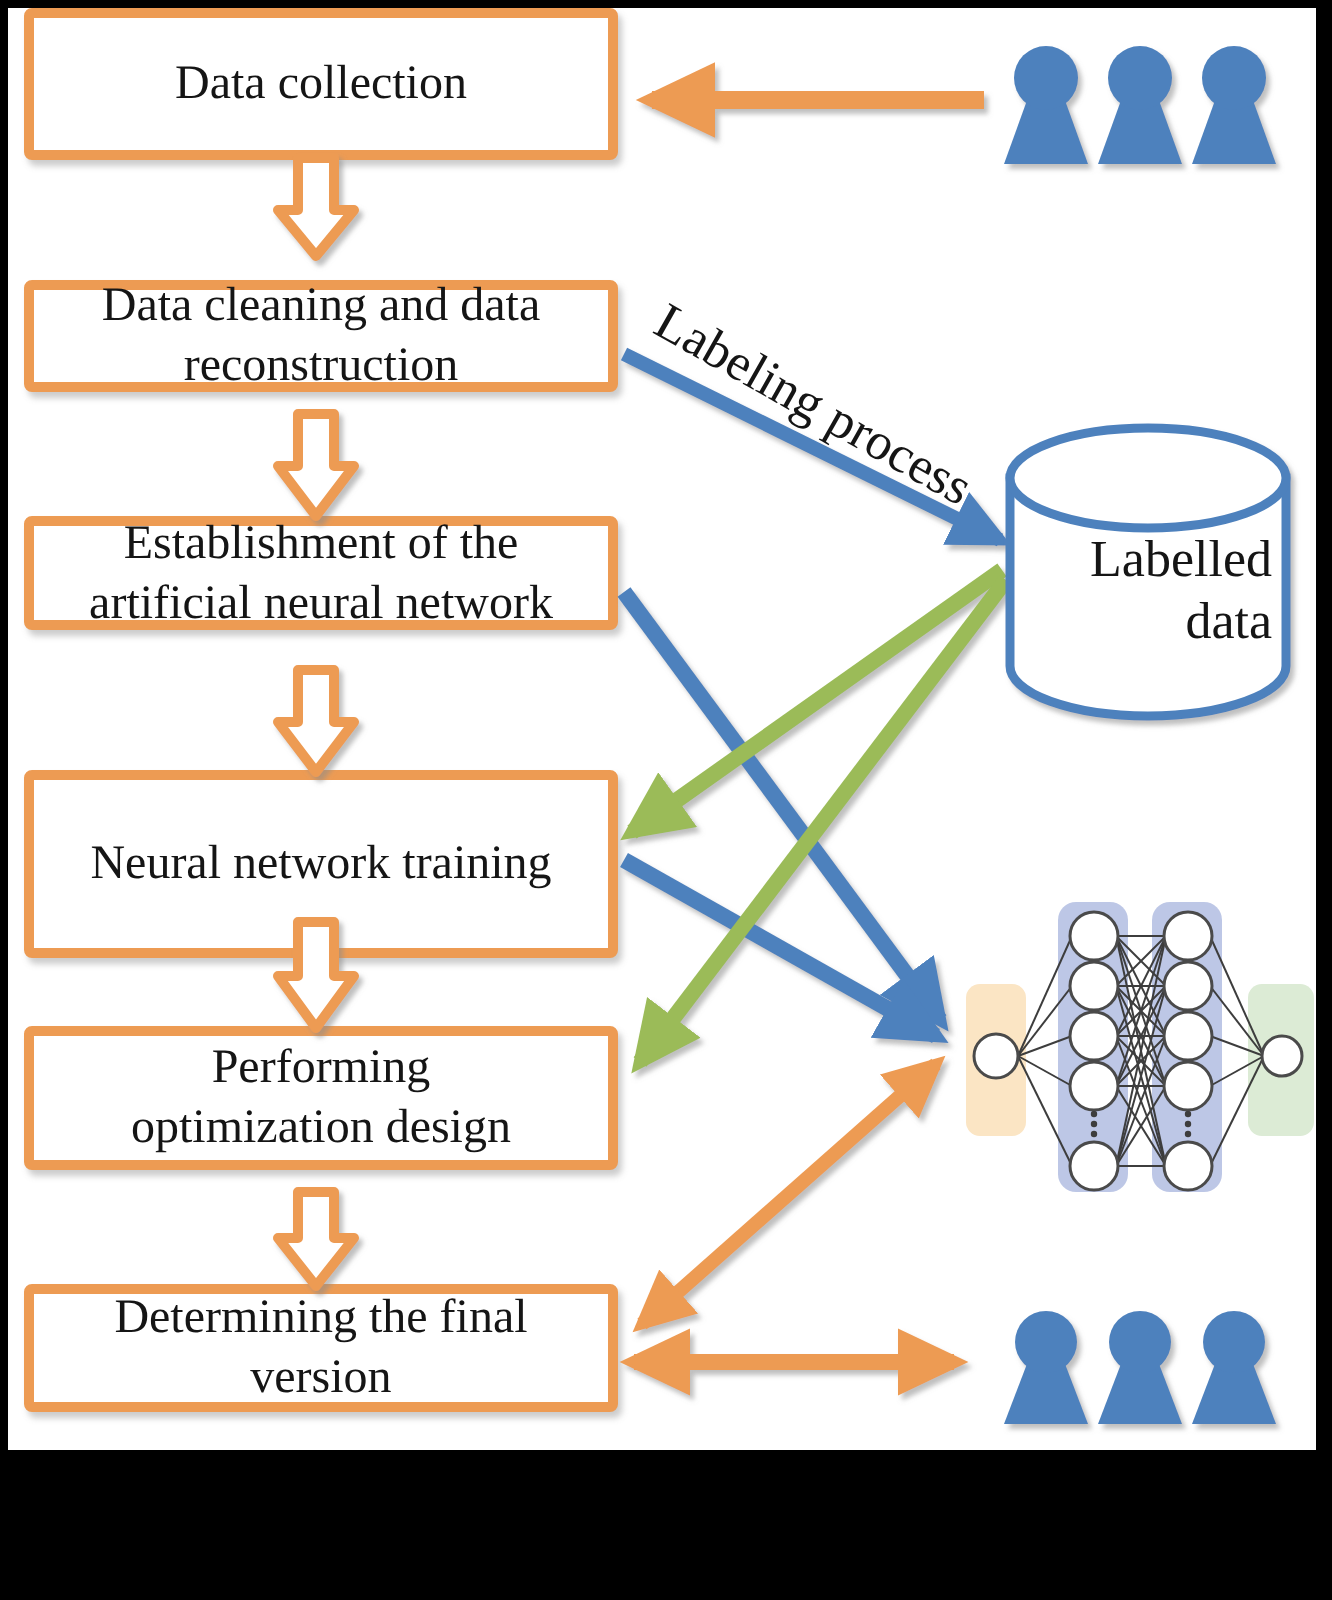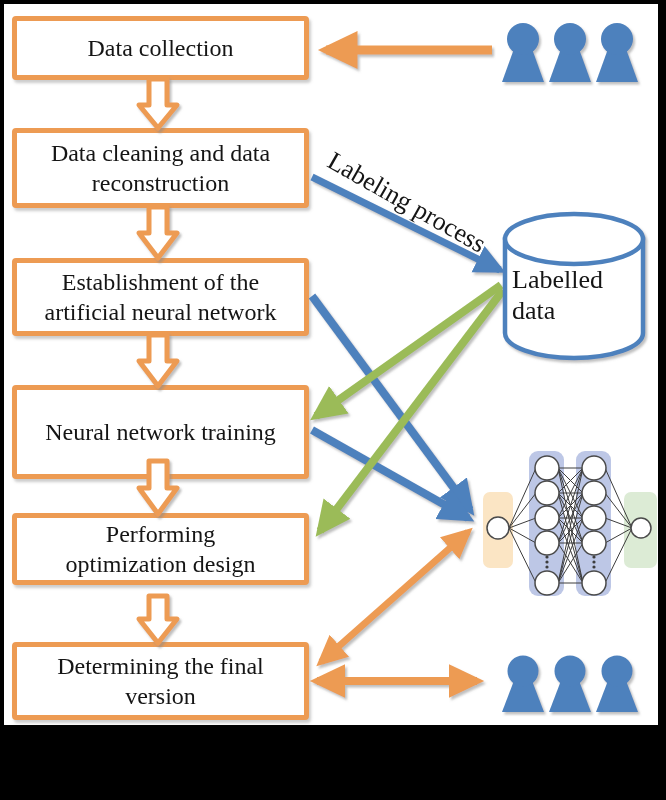--- a/index.html
+++ b/index.html
@@ -7,60 +7,60 @@
        font-family:"Liberation Serif","DejaVu Serif",serif;}
   .paper{position:absolute;left:4px;top:4px;width:654px;height:721px;background:#fff;}
   .flow-box{position:absolute;left:12px;width:297px;box-sizing:border-box;
             border:5px solid var(--orange);border-radius:4px;background:#fff;
             box-shadow:2px 3px 3px rgba(110,110,110,.35);
             display:flex;align-items:center;justify-content:center;}
   .flow-label{white-space:pre-line;text-align:center;font-size:24px;line-height:1.25;color:#151515;}
   svg.overlay{position:absolute;left:0;top:0;pointer-events:none;}
   .rot-label{position:absolute;left:337px;top:146px;transform:rotate(29.5deg);
              transform-origin:0 0;font-size:26px;color:#151515;white-space:nowrap;}
-  .cyl-label{position:absolute;left:512px;top:264px;width:124px;text-align:left;
+  .cyl-label{position:absolute;left:512px;top:264px;width:124px;text-align:right;
              font-size:26px;line-height:1.2;color:#151515;white-space:pre-line;}
   .sO{stroke:var(--orange);fill:none}
   .sB{stroke:var(--blue);fill:none}
   .sG{stroke:var(--green);fill:none}
   .fO{fill:var(--orange)} .fB{fill:var(--blue)} .fG{fill:var(--green)}
   .blockArrow{fill:#fff;stroke:var(--orange);stroke-width:5;stroke-linejoin:round;}
   .cyl{fill:#fff;stroke:var(--blue);stroke-width:4.5;}
   .person{fill:var(--blue);}
   .nnl{stroke:#3d3d3d;stroke-width:1;fill:none}
   .nnc{fill:#fff;stroke:#4a4a4a;stroke-width:1.5}
   .nnd{fill:#3d3d3d}
   .nnrect-in{fill:var(--nnInput)}
   .nnrect-h{fill:var(--nnHidden)}
   .nnrect-out{fill:var(--nnOutput)}
 </style>
 </head>
 <body>
 
 <div class="paper"></div>
 
-<div class="flow-box" style="top:16px;height:64px">
+<div class="flow-box" style="top:4px;height:76px">
   <span class="flow-label">Data collection</span>
 </div>
-<div class="flow-box" style="top:128px;height:80px">
+<div class="flow-box" style="top:140px;height:56px">
   <span class="flow-label">Data cleaning and data
 reconstruction</span>
 </div>
-<div class="flow-box" style="top:258px;height:78px">
+<div class="flow-box" style="top:258px;height:57px">
   <span class="flow-label">Establishment of the
 artificial neural network</span>
 </div>
 <div class="flow-box" style="top:385px;height:94px">
   <span class="flow-label">Neural network training</span>
 </div>
 <div class="flow-box" style="top:513px;height:72px">
   <span class="flow-label">Performing
 optimization design</span>
 </div>
-<div class="flow-box" style="top:642px;height:78px">
+<div class="flow-box" style="top:642px;height:64px">
   <span class="flow-label">Determining the final
 version</span>
 </div>
 
 <svg class="overlay" width="666" height="800" viewBox="0 0 666 800">
   <defs>
     <marker id="mO" markerWidth="5" markerHeight="4.6" refX="3.5" refY="2.1" orient="auto-start-reverse" markerUnits="strokeWidth">
       <path class="fO" d="M0,0 L4.4,2.1 L0,4.2 Z"></path>
     </marker>
     <marker id="mB" markerWidth="5" markerHeight="4.6" refX="3.5" refY="2.1" orient="auto-start-reverse" markerUnits="strokeWidth">

